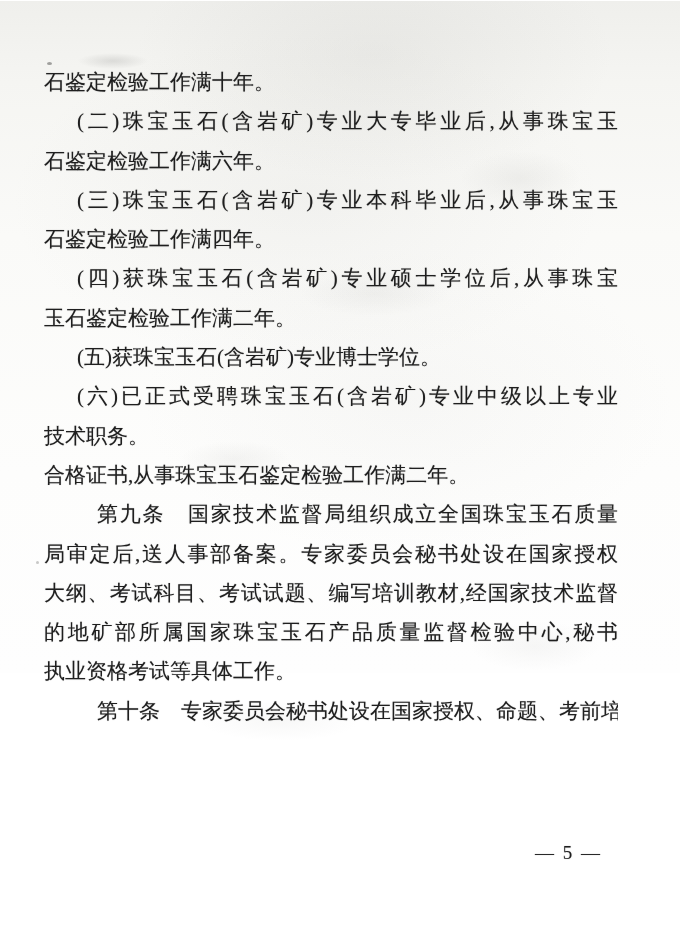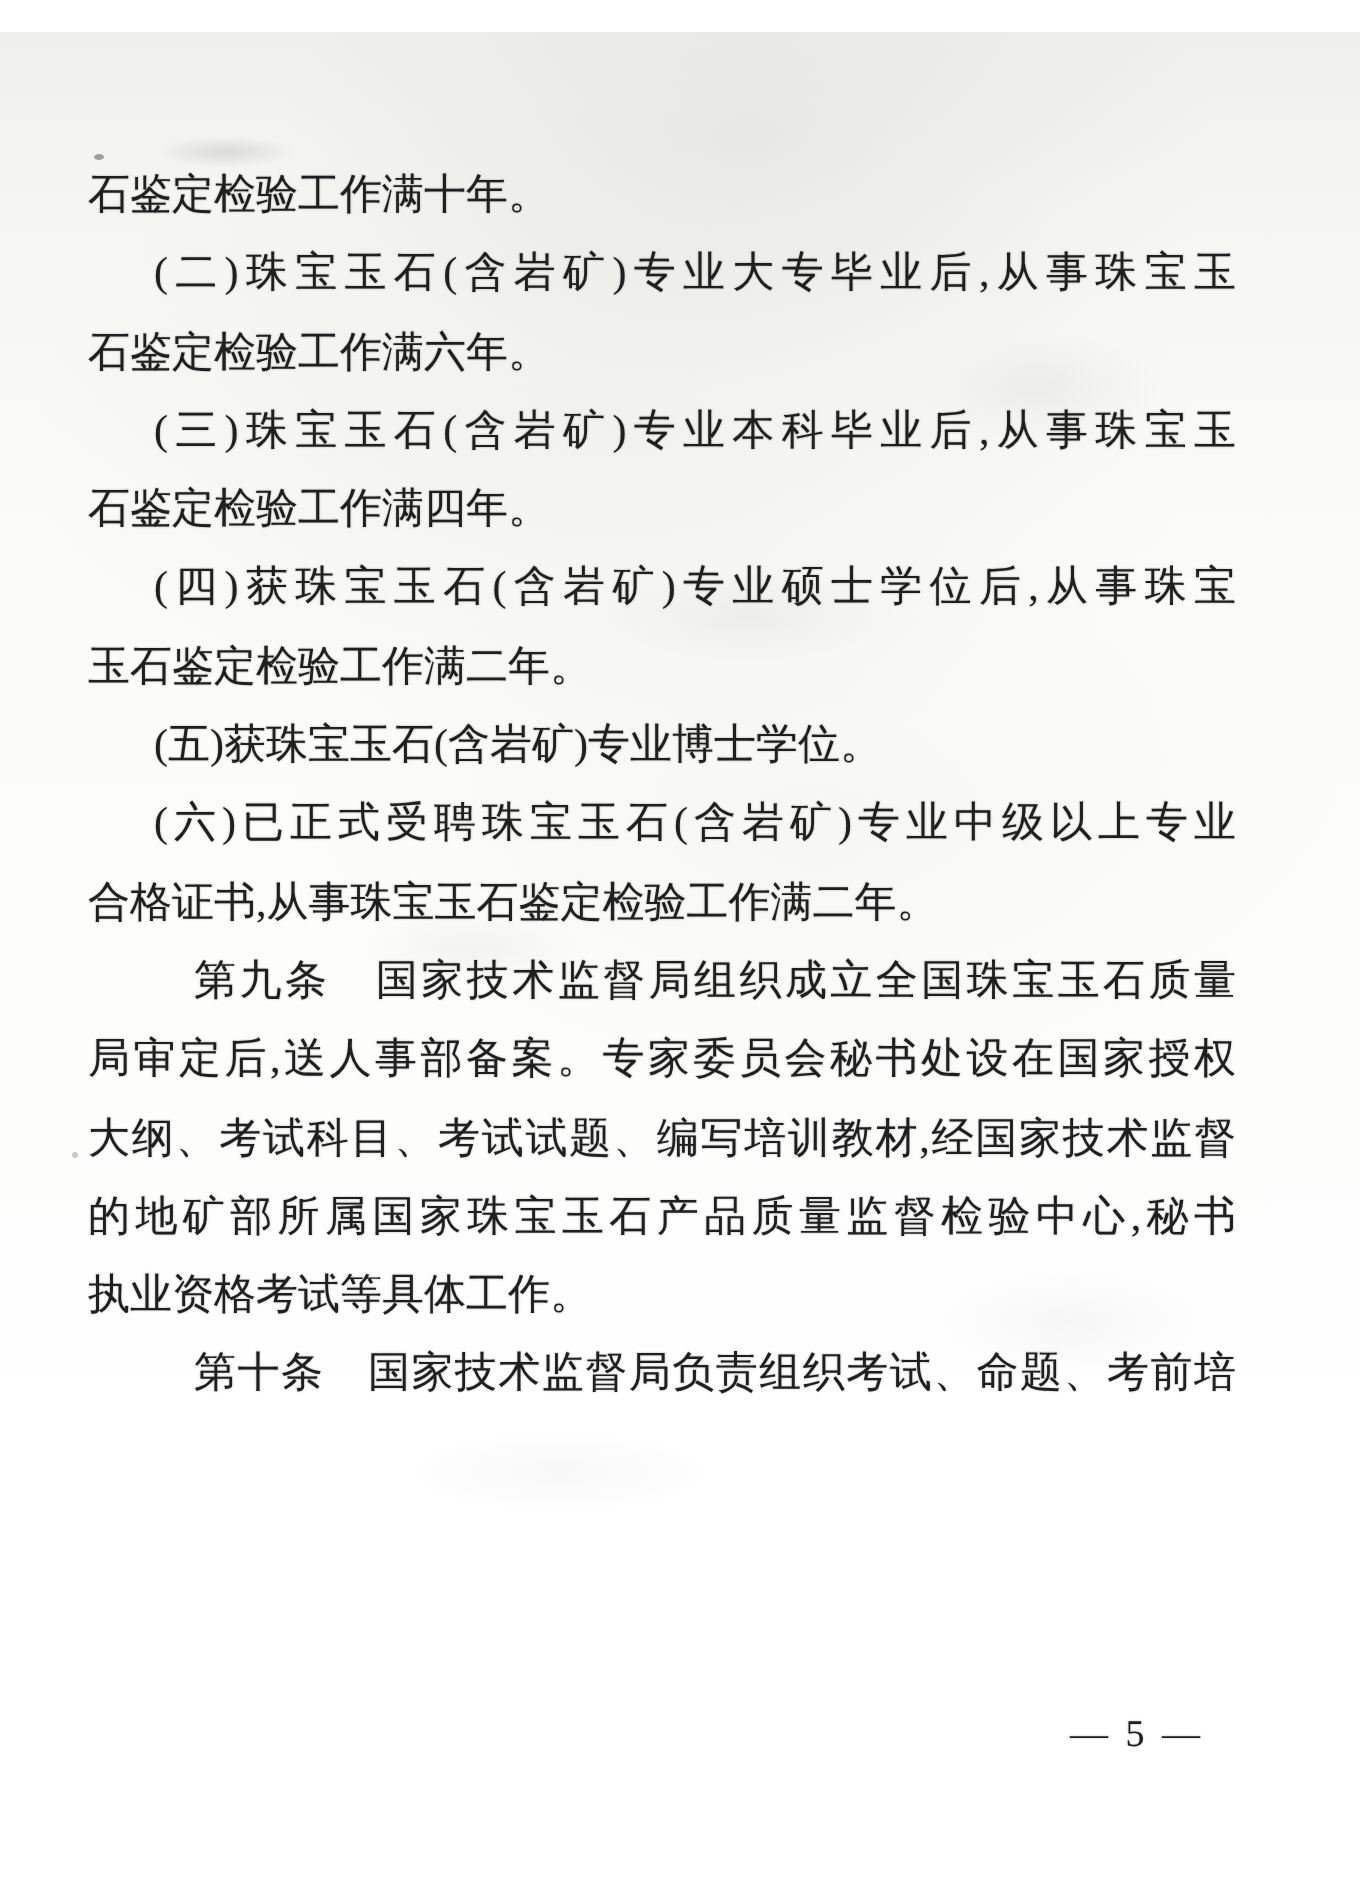--- a/index.html
+++ b/index.html
@@ -8,21 +8,21 @@
     width: 680px;
     height: 944px;
     overflow: hidden;
   }
   body {
     font-family: "Liberation Serif", "DejaVu Serif", serif;
     background: #ffffff;
   }
   .page {
     position: absolute;
-    left: 0; top: 16px;
+    left: 0; top: 1px;
     width: 680px;
     height: 672px;
     background:
       radial-gradient(ellipse 340px 180px at 55% 8%, rgba(190,190,186,0.20), rgba(190,190,186,0) 70%),
       radial-gradient(ellipse 420px 240px at 45% 30%, rgba(195,195,190,0.14), rgba(195,195,190,0) 70%),
       radial-gradient(ellipse 380px 220px at 60% 60%, rgba(200,200,195,0.10), rgba(200,200,195,0) 70%),
       linear-gradient(180deg, #efefec 0%, #f5f5f2 12%, #fafaf8 35%, #fdfdfc 70%, #fefefe 100%);
   }
   .text-block {
     position: absolute;
@@ -105,23 +105,24 @@
   <div class="text-block">
       <div class="line para-end">石鉴定检验工作满十年。</div>
       <div class="line indent-item">(二)珠宝玉石(含岩矿)专业大专毕业后,从事珠宝玉</div>
       <div class="line para-end">石鉴定检验工作满六年。</div>
       <div class="line indent-item">(三)珠宝玉石(含岩矿)专业本科毕业后,从事珠宝玉</div>
       <div class="line para-end">石鉴定检验工作满四年。</div>
       <div class="line indent-item">(四)获珠宝玉石(含岩矿)专业硕士学位后,从事珠宝</div>
       <div class="line para-end">玉石鉴定检验工作满二年。</div>
       <div class="line indent-item para-end">(五)获珠宝玉石(含岩矿)专业博士学位。</div>
       <div class="line indent-item">(六)已正式受聘珠宝玉石(含岩矿)专业中级以上专业</div>
+      <div class="line para-end">技术职务。</div>
       <div class="line para-end">合格证书,从事珠宝玉石鉴定检验工作满二年。</div>
       <div class="line indent-article">第九条　国家技术监督局组织成立全国珠宝玉石质量</div>
       <div class="line">局审定后,送人事部备案。专家委员会秘书处设在国家授权</div>
       <div class="line">大纲、考试科目、考试试题、编写培训教材,经国家技术监督</div>
       <div class="line">的地矿部所属国家珠宝玉石产品质量监督检验中心,秘书</div>
       <div class="line para-end">执业资格考试等具体工作。</div>
-      <div class="line indent-article">第十条　国家技术监督局负责组织考试、命题、考前培</div>
+      <div class="line indent-article">第十条　专家委员会秘书处设在国家授权、命题、考前培</div>
     </div>
 
   <div class="page-number">— 5 —</div>
 </div>
 
 </body></html>

